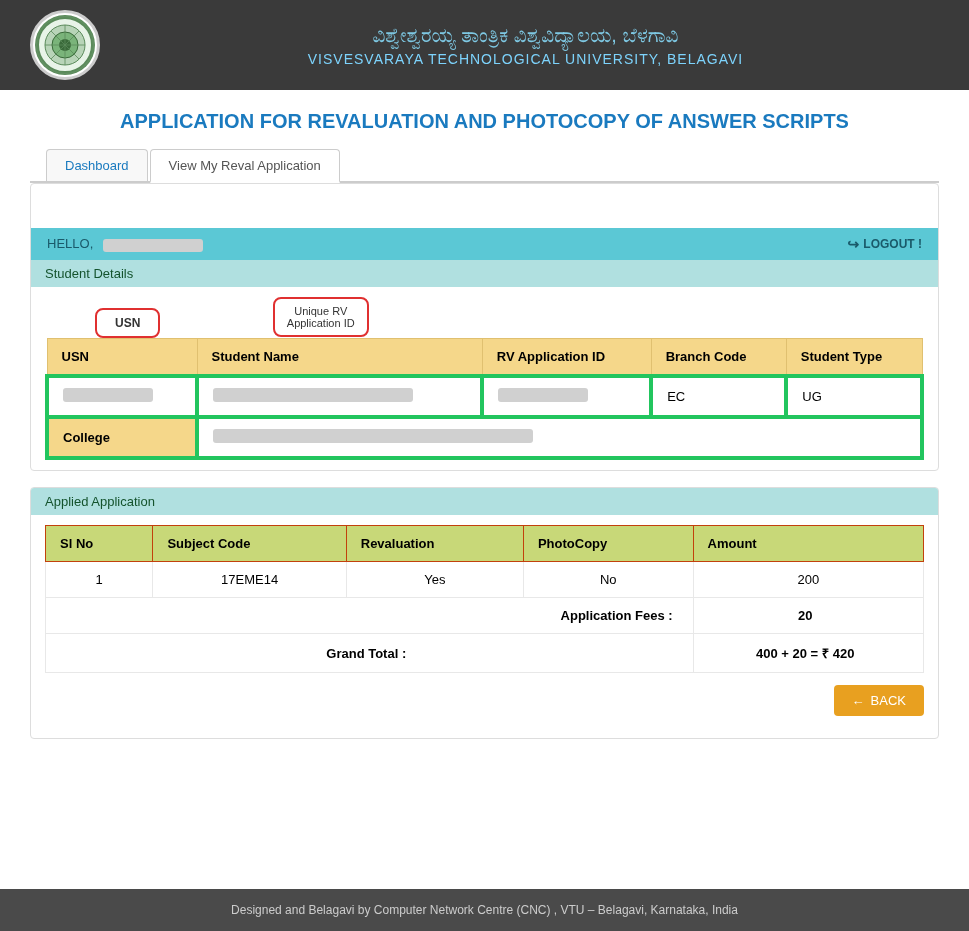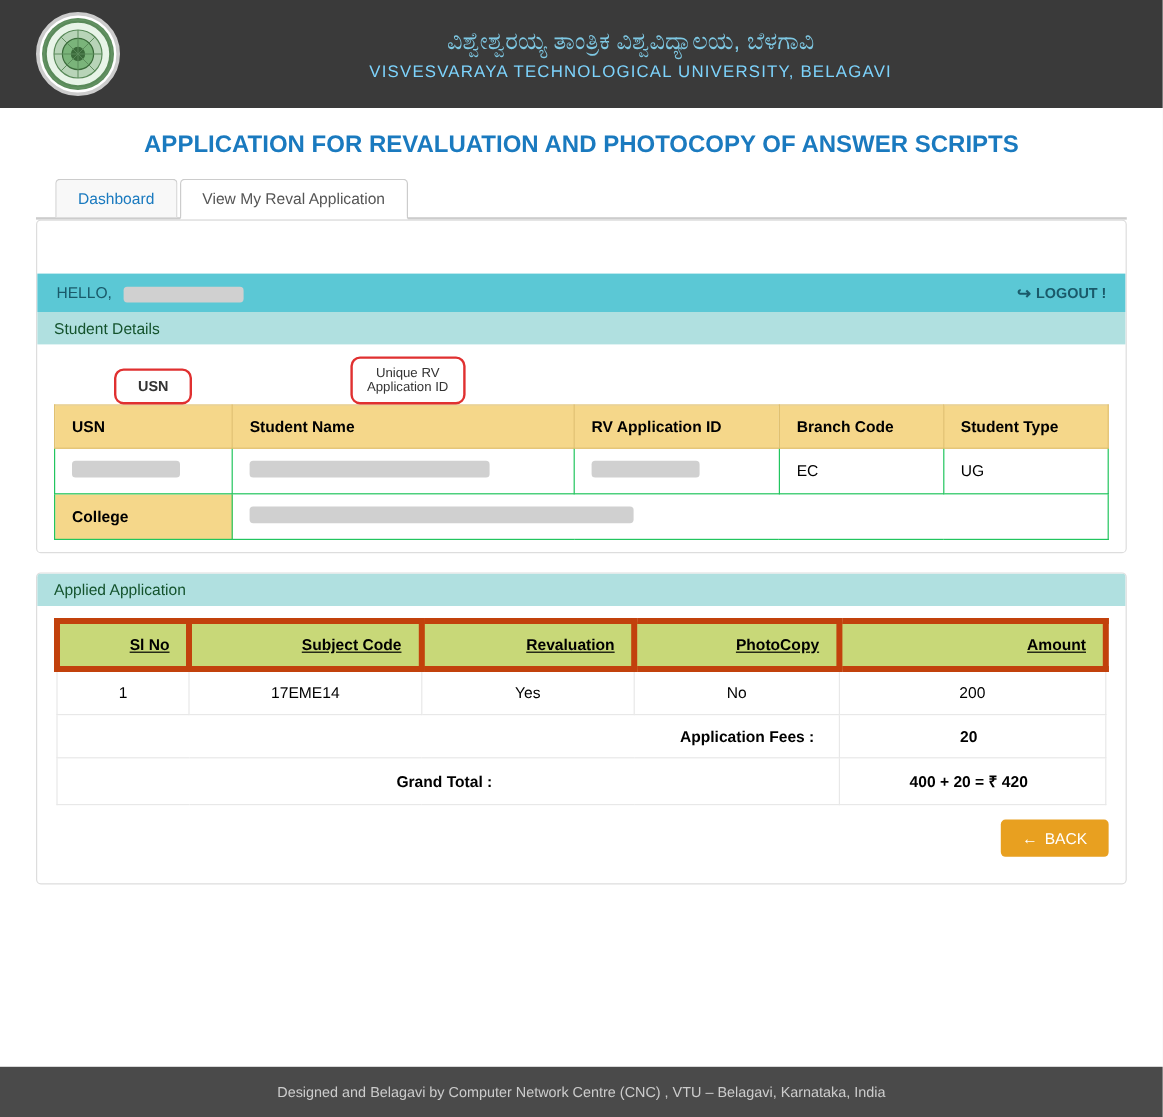--- a/index.html
+++ b/index.html
@@ -115,21 +115,21 @@
     }
     .student-table th {
       background: #f5d78a;
       padding: 10px 14px;
       text-align: left;
       font-size: 13px;
       border: 1px solid #e0c070;
     }
     .student-table td {
       padding: 10px 14px;
-      border: 1px solid #22c55e;
+      border: 4px solid #22c55e;
       font-size: 13px;
     }
     .student-table .college-label {
       background: #f5d78a;
       font-weight: bold;
     }
     .blurred {
       background: #d0d0d0;
       color: transparent;
       border-radius: 3px;
@@ -142,24 +142,23 @@
     }
 
     
     .app-table {
       width: 100%;
       border-collapse: collapse;
     }
     .app-table th {
       background: #c8d878;
       padding: 10px 14px;
-      text-align: right;
-      font-size: 13px;
-      border: 5px solid #c2410c;
-      text-decoration: underline;
+      text-align: left;
+      font-size: 13px;
+      border: 1px solid #c2410c;
     }
     .app-table td {
       padding: 10px 14px;
       border: 1px solid #e8e8e8;
       text-align: center;
       font-size: 13px;
     }
     .app-table .fees-row td {
       text-align: right;
       font-weight: bold;
@@ -262,21 +261,21 @@
           font-weight: bold;
           color: #333;
           position: relative;
           margin-left: 50px;
         ">
           <span>USN</span>
         </div>
       </div>
 
       
-      <div style="position: relative; display: inline-block; margin-left: 87px;">
+      <div style="position: relative; display: inline-block; margin-left: 68px;">
         <div style="
           display: inline-block;
           background: white;
           border: 2px solid #e03030;
           border-radius: 8px;
           padding: 6px 12px;
           font-size: 11px;
           color: #333;
           text-align: center;
         ">

